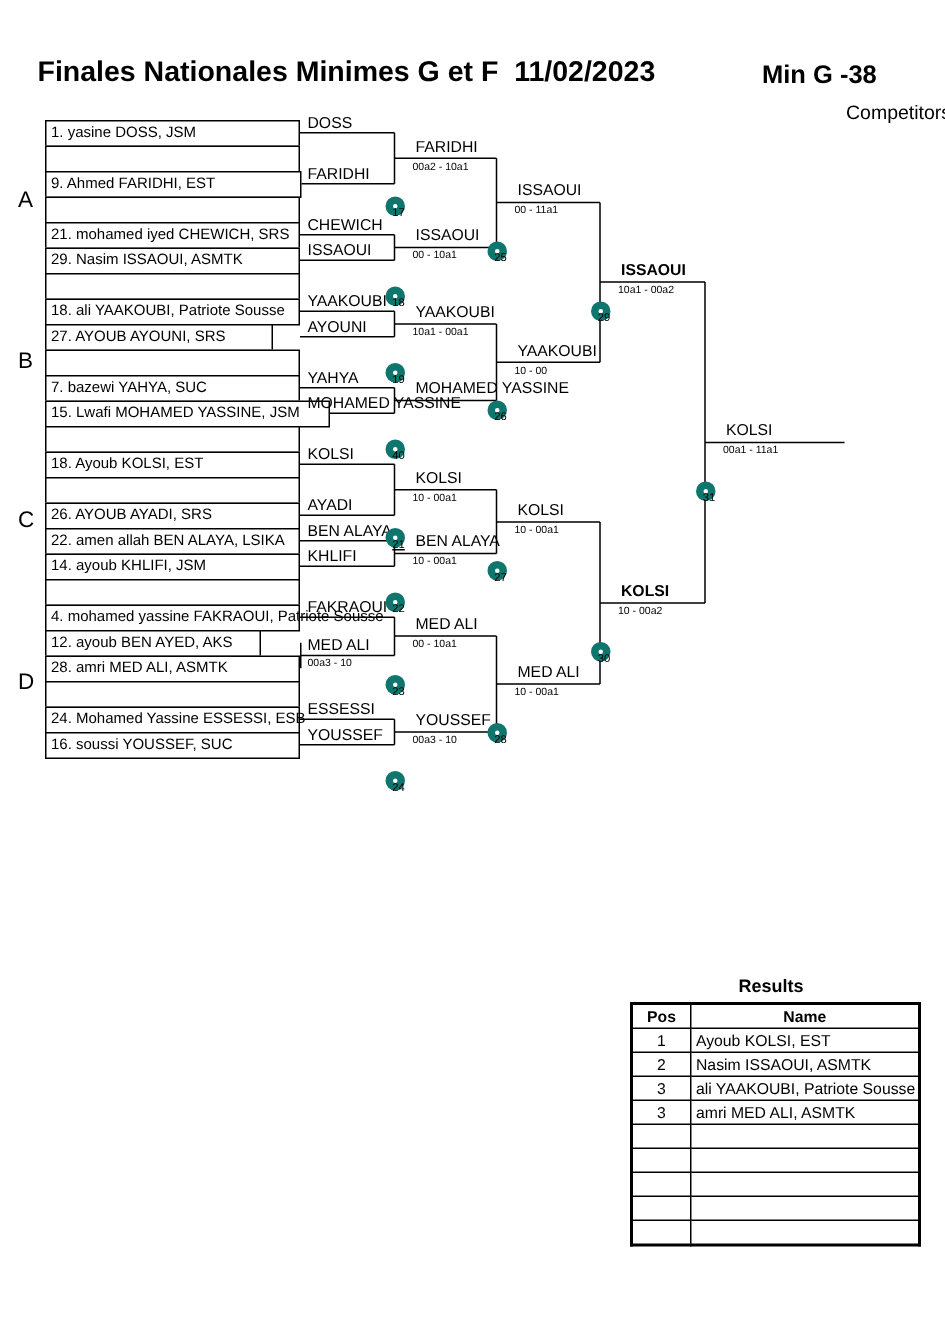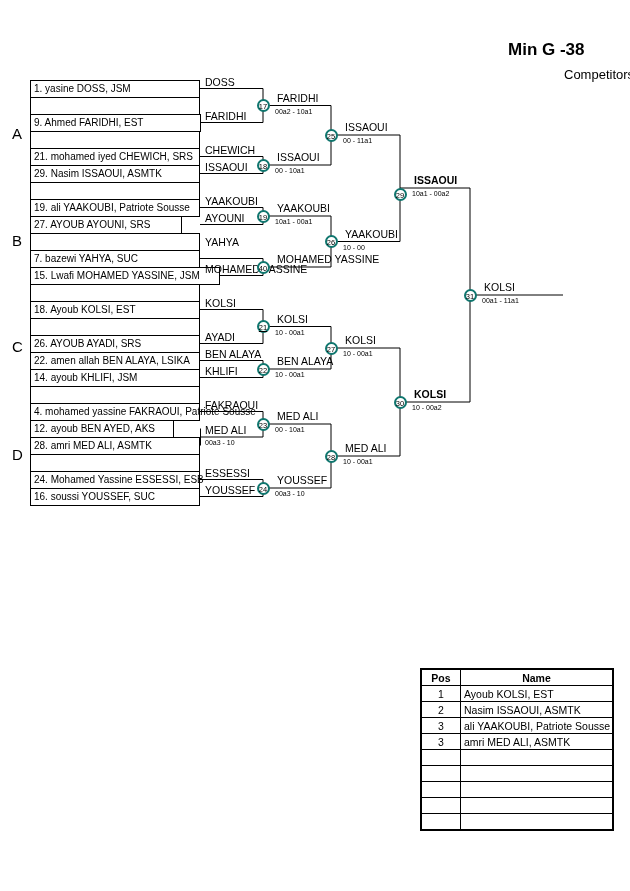--- a/index.html
+++ b/index.html
@@ -7,64 +7,65 @@
         font-family:"Liberation Sans",sans-serif;color:#000;}
   .title{position:absolute;left:25px;top:38px;font-size:19px;font-weight:bold;white-space:pre;}
   .category{position:absolute;left:508px;top:40px;font-size:17px;font-weight:bold;white-space:nowrap;}
   .competitors{position:absolute;left:524px;top:67px;font-size:13px;white-space:nowrap;margin-left:40px;}
   svg.lines{position:absolute;left:0;top:0;z-index:1;}
   .box{position:absolute;box-sizing:border-box;border:1px solid #000;background:#fff;
        font-size:10px;line-height:16px;padding-left:3px;white-space:nowrap;overflow:visible;z-index:2;}
   .adv{position:absolute;font-size:10.5px;line-height:12px;white-space:nowrap;z-index:3;}
   .b{font-weight:bold;}
   .score{position:absolute;font-size:7px;line-height:8px;white-space:nowrap;z-index:3;}
-  .circle{position:absolute;box-sizing:border-box;width:13px;height:13px;border:2px solid #0f766e;
-          border-radius:50%;background:#fff;font-size:7.5px;line-height:11px;text-align:center;z-index:4;}
+  .circle{position:absolute;box-sizing:border-box;width:13px;height:13px;border:5px solid #0f766e;
+          border-radius:50%;background:#fff;font-size:7.5px;line-height:11px;text-align:center;z-index:4;margin-top:32px;}
   .grp{position:absolute;font-size:15px;z-index:2;}
   .results-title{position:absolute;left:420px;top:650px;width:188px;text-align:center;
                  font-size:12px;font-weight:bold;}
   .results-table{position:absolute;left:420px;top:668px;border-collapse:collapse;
                  border:2px solid #000;font-size:10.5px;}
   .results-table th,.results-table td{border:1px solid #000;height:15px;padding:0;}
   .results-table th{font-weight:bold;text-align:center;}
   td.pos{width:38px;text-align:center;}
   th.pos{width:38px;}
   td.name{width:148px;text-align:left;padding-left:3px;}
   th.name{width:148px;}
 </style>
 </head>
 <body>
 
 <div class="page">
+  <div class="title">Finales Nationales Minimes G et F  11/02/2023</div>
   <div class="category">Min G -38</div>
   <div class="competitors">Competitors: 17</div>
 
   <svg class="lines" width="630" height="891">
     <path id="bracket-path" d="M200 88.5 H263 M200 122.5 H263 M200 156.5 H263 M200 173.5 H263 M200 207.5 H263 M200 224.5 H263 M200 258.5 H263 M200 275.5 H263 M200 309.5 H263 M200 343.5 H263 M200 360.5 H263 M200 377.5 H263 M200 411.5 H263 M200 479.5 H263 M200 496.5 H263 M200.5 428.5 V445.5 M200.5 437 H263 M263 88.5 V122.5 M263 105.5 H331 M263 156.5 V173.5 M263 165 H331 M263 207.5 V224.5 M263 216 H331 M263 258.5 V275.5 M263 267 H331 M263 309.5 V343.5 M263 326.5 H331 M263 360.5 V377.5 M263 369 H331 M263 411.5 V437 M263 424 H331 M263 479.5 V496.5 M263 488 H331 M331 105.5 V165 M331 135 H400 M331 216 V267 M331 241.5 H400 M331 326.5 V369 M331 348 H400 M331 424 V488 M331 456 H400 M400 135 V241.5 M400 188 H470 M400 348 V456 M400 402 H470 M470 188 V402 M470 295 H563 " stroke="#000" stroke-width="1" fill="none"></path>
   </svg>
 
   <div id="bracket">
       <div class="box" style="left: 30px; top: 80px; width: 170px; height: 18px;">1. yasine DOSS, JSM</div>
       <div class="adv" style="left: 205px; top: 76px;">DOSS</div>
       <div class="box" style="left: 30px; top: 97px; width: 170px; height: 18px;"></div>
       <div class="box" style="left: 30px; top: 114px; width: 171px; height: 18px;">9. Ahmed FARIDHI, EST</div>
       <div class="adv" style="left: 205px; top: 110px;">FARIDHI</div>
       <div class="box" style="left: 30px; top: 131px; width: 170px; height: 18px;"></div>
       <div class="box" style="left: 30px; top: 148px; width: 170px; height: 18px;">21. mohamed iyed CHEWICH, SRS</div>
       <div class="adv" style="left: 205px; top: 144px;">CHEWICH</div>
       <div class="box" style="left: 30px; top: 165px; width: 170px; height: 18px;">29. Nasim ISSAOUI, ASMTK</div>
       <div class="adv" style="left: 205px; top: 161px;">ISSAOUI</div>
       <div class="box" style="left: 30px; top: 182px; width: 170px; height: 18px;"></div>
-      <div class="box" style="left: 30px; top: 199px; width: 170px; height: 18px;">19. ali YAAKOUBI, Patriote Sousse</div>
+      <div class="box" style="left: 30px; top: 199px; width: 170px; height: 18px;">18. ali YAAKOUBI, Patriote Sousse</div>
       <div class="adv" style="left: 205px; top: 195px;">YAAKOUBI</div>
       <div class="box" style="left: 30px; top: 216px; width: 152px; height: 18px;">27. AYOUB AYOUNI, SRS</div>
       <div class="adv" style="left: 205px; top: 212px;">AYOUNI</div>
       <div class="box" style="left: 30px; top: 233px; width: 170px; height: 18px;"></div>
       <div class="box" style="left: 30px; top: 250px; width: 170px; height: 18px;">7. bazewi YAHYA, SUC</div>
-      <div class="adv" style="left: 205px; top: 236px;">YAHYA</div>
+      <div class="adv" style="left: 205px; top: 246px;">YAHYA</div>
       <div class="box" style="left: 30px; top: 267px; width: 190px; height: 18px;">15. Lwafi MOHAMED YASSINE, JSM</div>
       <div class="adv" style="left: 205px; top: 263px;">MOHAMED YASSINE</div>
       <div class="box" style="left: 30px; top: 284px; width: 170px; height: 18px;"></div>
       <div class="box" style="left: 30px; top: 301px; width: 170px; height: 18px;">18. Ayoub KOLSI, EST</div>
       <div class="adv" style="left: 205px; top: 297px;">KOLSI</div>
       <div class="box" style="left: 30px; top: 318px; width: 170px; height: 18px;"></div>
       <div class="box" style="left: 30px; top: 335px; width: 170px; height: 18px;">26. AYOUB AYADI, SRS</div>
       <div class="adv" style="left: 205px; top: 331px;">AYADI</div>
       <div class="box" style="left: 30px; top: 352px; width: 170px; height: 18px;">22. amen allah BEN ALAYA, LSIKA</div>
       <div class="adv" style="left: 205px; top: 348px;">BEN ALAYA</div>
@@ -112,33 +113,34 @@
       <div class="score" style="left: 343px; top: 243.5px;">10 - 00</div>
       <div class="circle" style="left: 324.5px; top: 235px;">26</div>
       <div class="adv" style="left: 345px; top: 334px;">KOLSI</div>
       <div class="score" style="left: 343px; top: 350px;">10 - 00a1</div>
       <div class="circle" style="left: 324.5px; top: 341.5px;">27</div>
       <div class="adv" style="left: 345px; top: 442px;">MED ALI</div>
       <div class="score" style="left: 343px; top: 458px;">10 - 00a1</div>
       <div class="circle" style="left: 324.5px; top: 449.5px;">28</div>
       <div class="adv b" style="left: 414px; top: 174px;">ISSAOUI</div>
       <div class="score" style="left: 412px; top: 190px;">10a1 - 00a2</div>
-      <div class="circle" style="left: 393.5px; top: 188px;">29</div>
+      <div class="circle" style="left: 393.5px; top: 169px;">29</div>
       <div class="adv b" style="left: 414px; top: 388px;">KOLSI</div>
       <div class="score" style="left: 412px; top: 404px;">10 - 00a2</div>
       <div class="circle" style="left: 393.5px; top: 395.5px;">30</div>
       <div class="adv" style="left: 484px; top: 281px;">KOLSI</div>
       <div class="score" style="left: 482px; top: 297px;">00a1 - 11a1</div>
       <div class="circle" style="left: 463.5px; top: 288.5px;">31</div>
       <div class="grp" style="left: 12px; top: 125px;">A</div>
       <div class="grp" style="left: 12px; top: 231.5px;">B</div>
       <div class="grp" style="left: 12px; top: 338px;">C</div>
       <div class="grp" style="left: 12px; top: 446px;">D</div>
     </div>
 
+  <div class="results-title">Results</div>
   <table class="results-table">
     <thead>
       <tr>
         <th class="pos">Pos</th>
         <th class="name">Name</th>
       </tr>
     </thead>
     <tbody id="results-body">
         <tr>
           <td class="pos">1</td>

